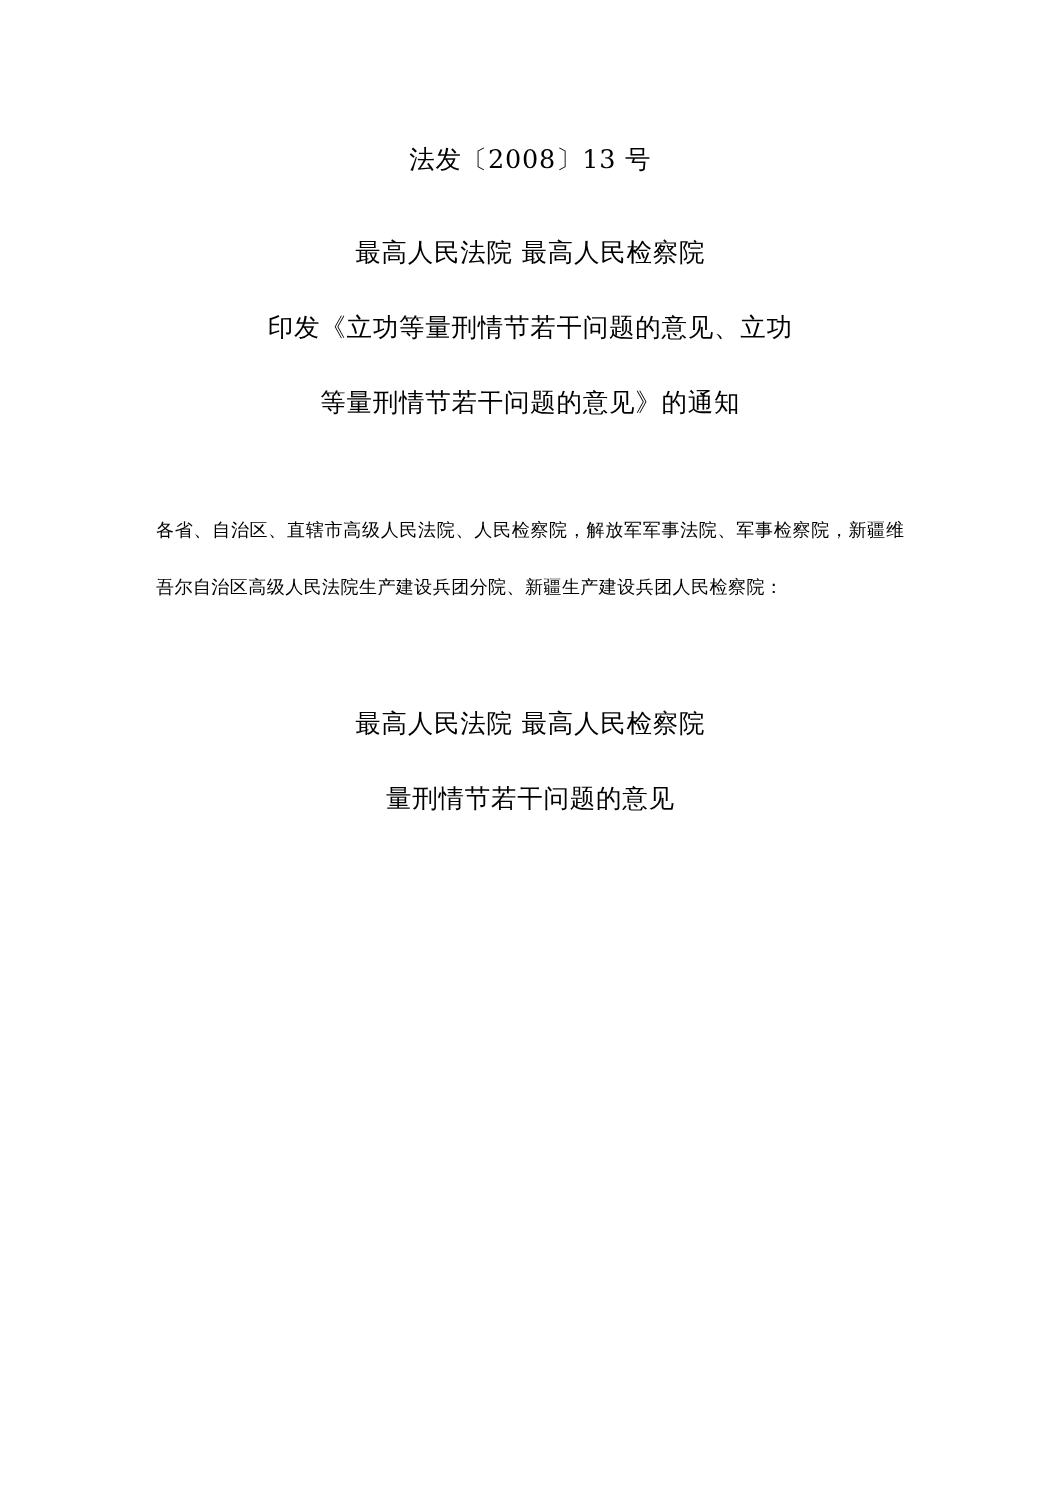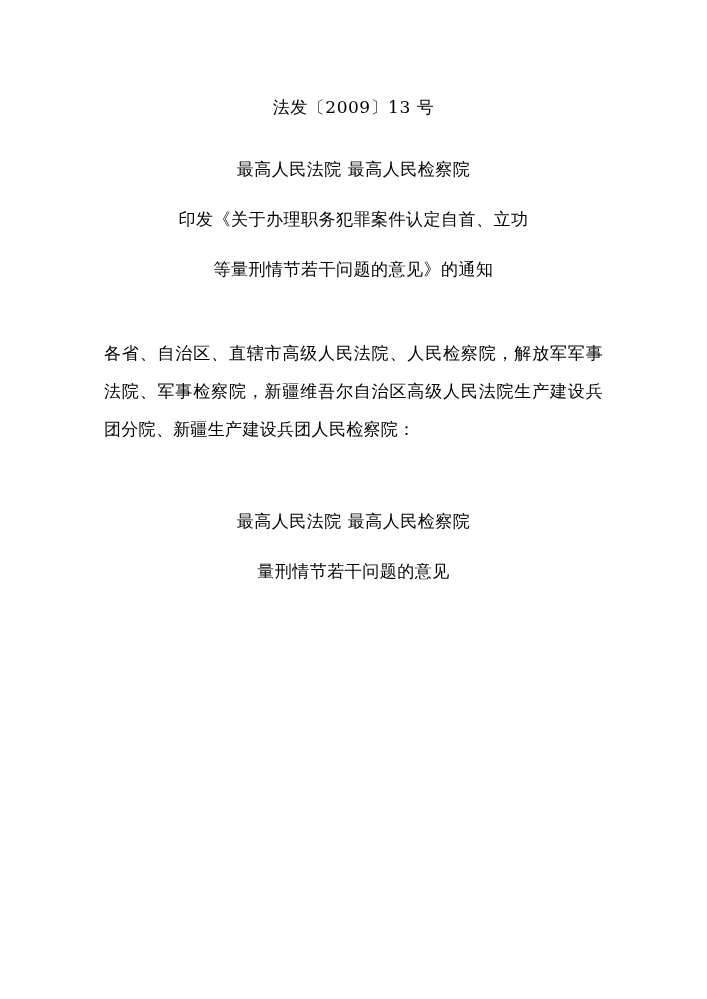--- a/index.html
+++ b/index.html
@@ -35,21 +35,21 @@
   .title-line {
     text-align: center;
     font-size: 17px;
     line-height: 50px;
     letter-spacing: 0.5px;
   }
   .body-block {
     margin-top: 40px;
   }
   .para {
-    font-size: 17px;
+    font-size: 12px;
     line-height: 38px;
     text-align: justify;
     text-justify: inter-ideograph;
     letter-spacing: 0.3px;
   }
   .para.indent {
     text-indent: 2em;
   }
   .date-line {
     text-align: right;
@@ -70,25 +70,25 @@
   }
   .tail-block {
     margin-top: 48px;
   }
 </style>
 </head>
 <body>
 
 <div class="page">
 
-  <div class="doc-number">法发〔2009〕13 号</div>
+  <div class="doc-number">法发〔2008〕13 号</div>
 
   <div class="title-block">
     <div class="title-line">最高人民法院 最高人民检察院</div>
-    <div class="title-line">印发《关于办理职务犯罪案件认定自首、立功</div>
+    <div class="title-line">印发《立功等量刑情节若干问题的意见、立功</div>
     <div class="title-line">等量刑情节若干问题的意见》的通知</div>
   </div>
 
   <div class="body-block">
     <div class="para">各省、自治区、直辖市高级人民法院、人民检察院，解放军军事法院、军事检察院，新疆维吾尔自治区高级人民法院生产建设兵团分院、新疆生产建设兵团人民检察院：</div>
   </div>
 
   <div class="second-title-block">
     <div class="second-title-line">最高人民法院 最高人民检察院</div>
     <div class="second-title-line">量刑情节若干问题的意见</div>

